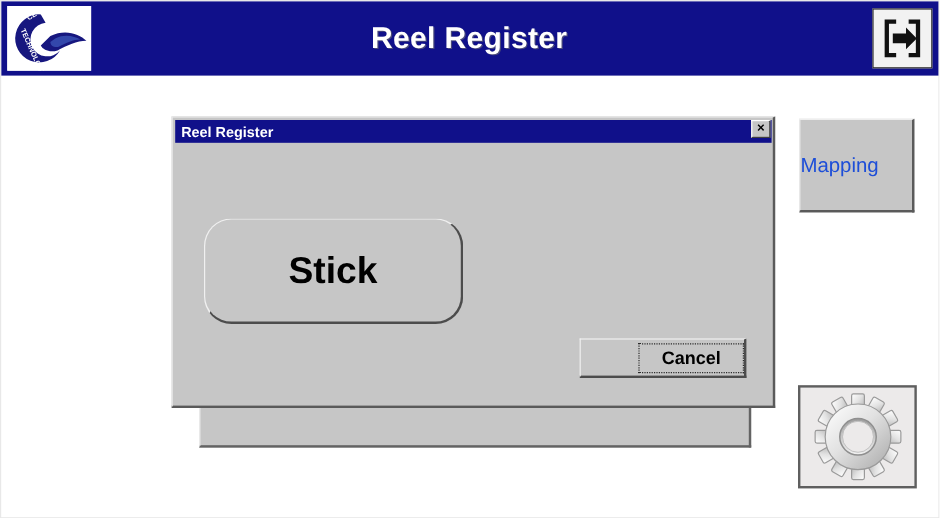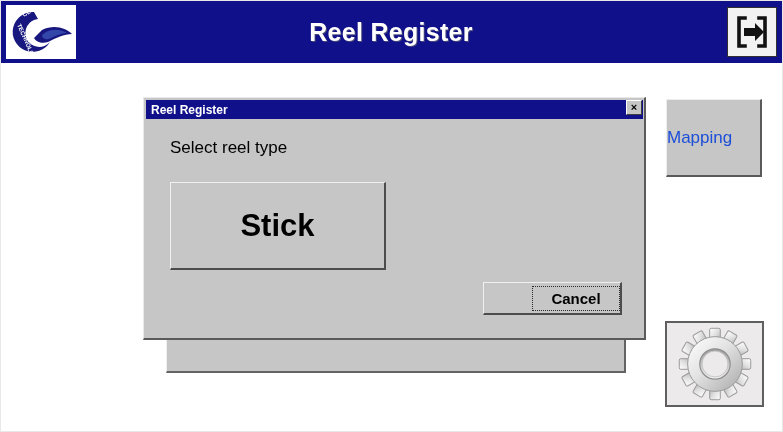--- a/index.html
+++ b/index.html
@@ -185,20 +185,21 @@
     border-left: 1px solid #f0f0f0;
     border-right: 2px solid #4c4c4c;
     border-bottom: 2px solid #4c4c4c;
     box-sizing: border-box;
     display: flex;
     align-items: center;
     justify-content: center;
     font-size: 31px;
     font-weight: bold;
     color: #000000;
+    border-radius: 23px;
   }
   .choice-stick { left: 26px; width: 216px; }
   .choice-reel  { left: 266px; width: 212px; }
 
   .cancel-button {
     position: absolute;
     left: 339px; top: 184px;
     width: 139px;
     height: 33px;
     background: #c6c6c6;
@@ -327,21 +328,20 @@
   <div class="dialog">
 
     <div class="dialog-titlebar">
       <span class="dialog-title-text">Reel Register</span>
     </div>
 
     <div class="dialog-close">
       <span>×</span>
     </div>
 
-    <div class="dialog-prompt">Select reel type</div>
 
     <div class="choice-button choice-stick">
       <span>Stick</span>
     </div>
 
 
     <div class="cancel-button">
       <div class="cancel-focus">
         <span>Cancel</span>
       </div>

